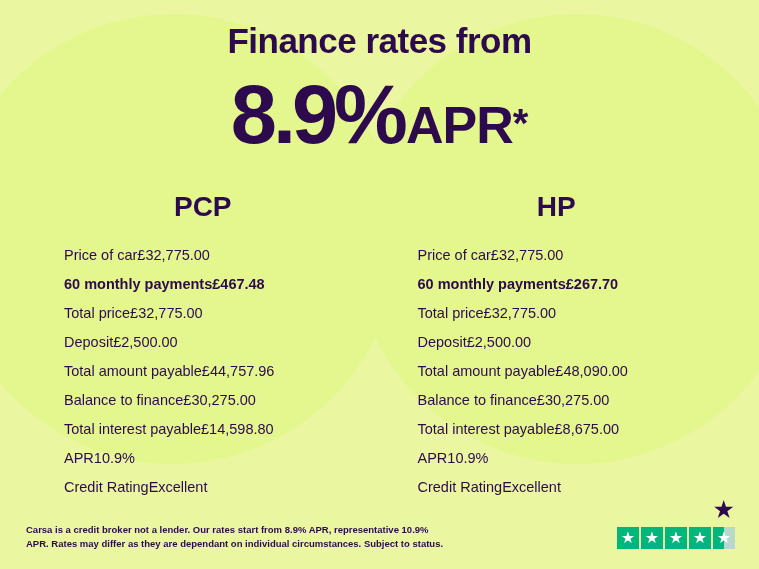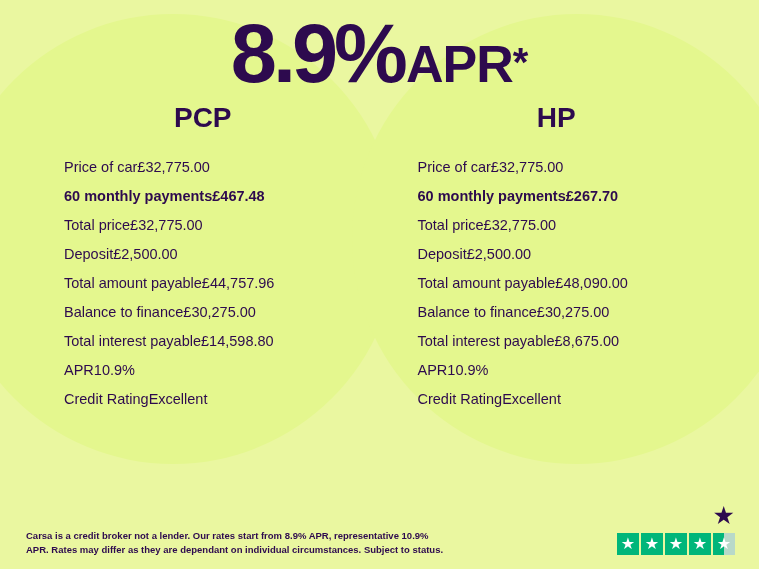--- a/index.html
+++ b/index.html
@@ -72,20 +72,21 @@
     vertical-align: baseline;
     margin-left: 2px;
   }
   .rate-star {
     font-size: 40px;
     font-weight: bold;
     vertical-align: super;
   }
   .tables {
     display: flex;
+    margin-top: 28px;
     padding: 0 26px;
     box-sizing: border-box;
   }
   .table-col {
     width: 50%;
     box-sizing: border-box;
     padding: 0 38px;
   }
   .table-title {
     text-align: center;
@@ -179,20 +180,21 @@
 </style>
 </head>
 <body>
 
 <div class="poster">
   <div class="blob blob-left"></div>
   <div class="blob blob-right"></div>
 
   <div class="content">
 
+    <div class="headline">Finance rates from</div>
 
     <div class="rate-row">
       <span class="rate-num">8.9%</span><span class="rate-apr">APR</span><span class="rate-star">*</span>
     </div>
 
     <div class="tables">
 
       <div class="table-col">
         <div class="table-title">PCP</div>
 

